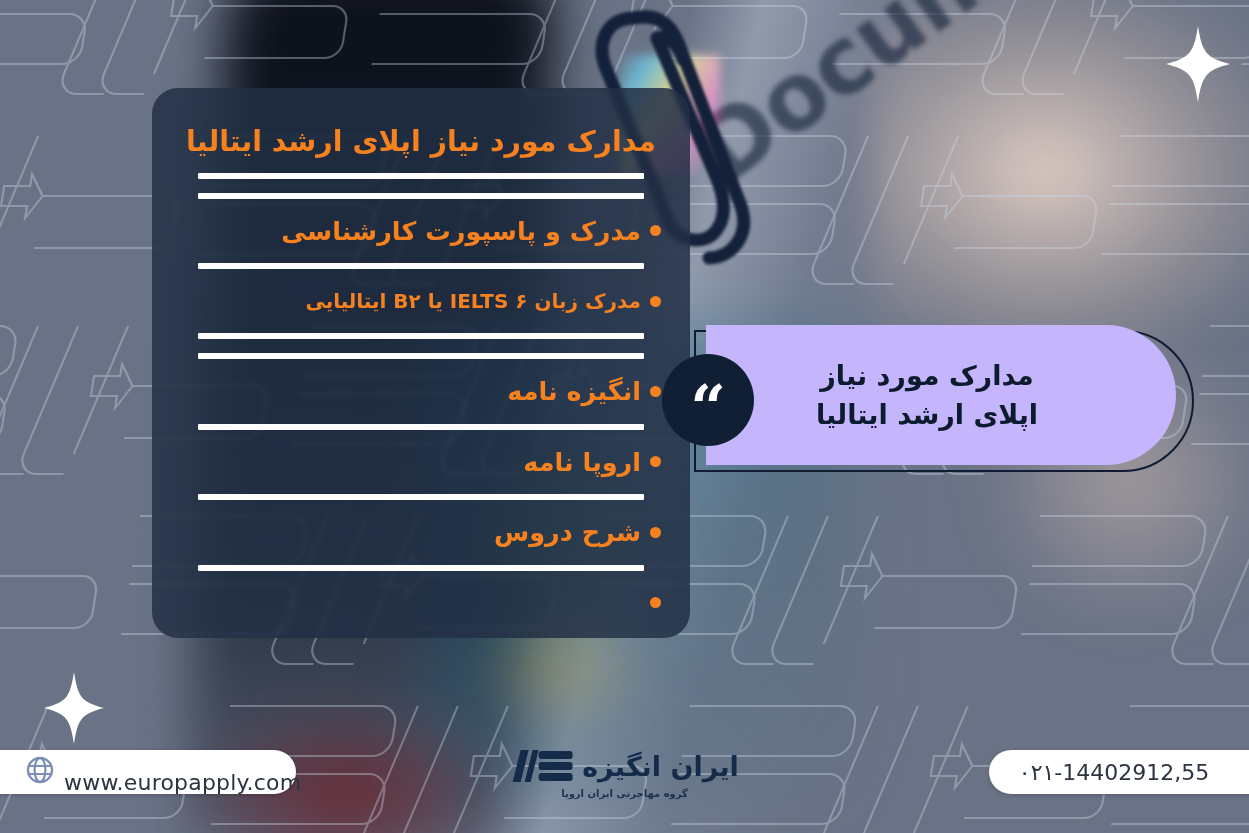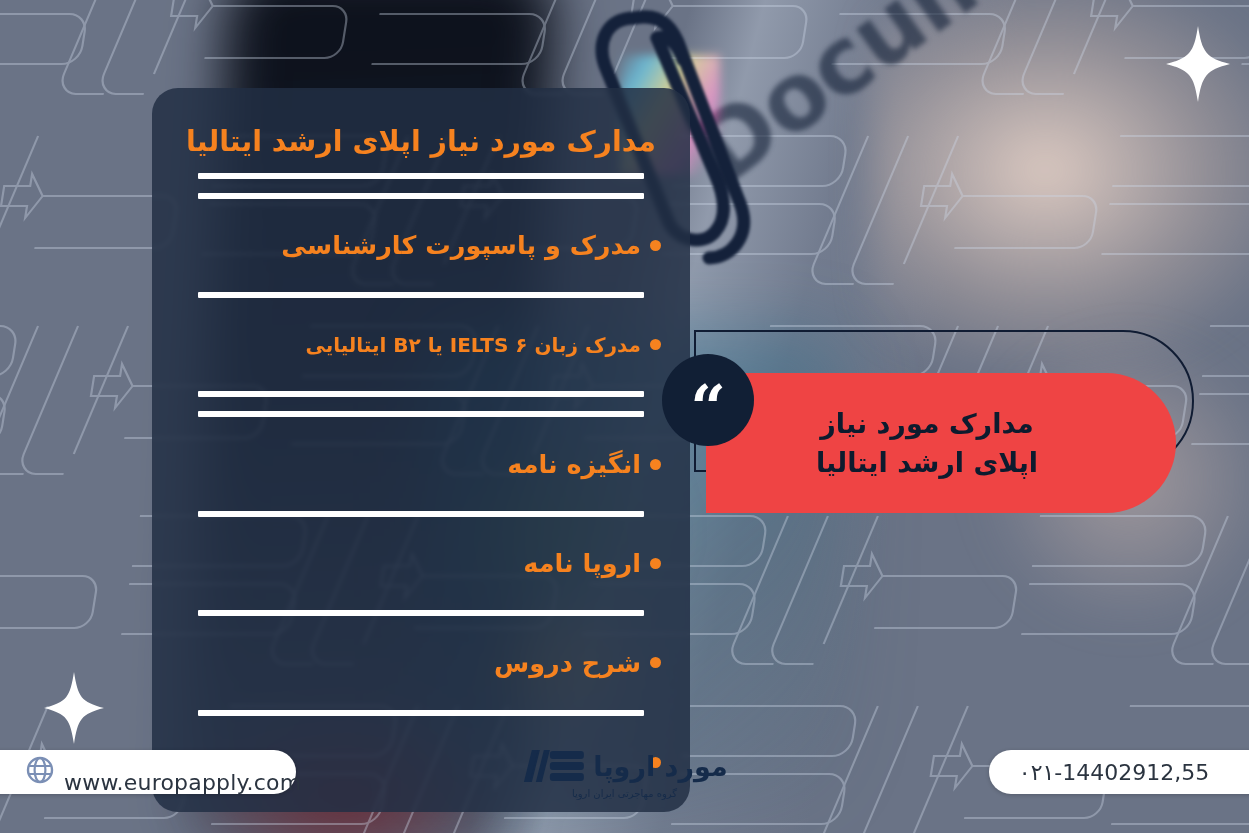--- a/index.html
+++ b/index.html
@@ -112,21 +112,21 @@
     transform-origin:left top;
     filter:blur(2.6px);
     white-space:nowrap;
     direction:ltr;
     pointer-events:none;
   }
 
   
   .card{
     position:absolute; left:152px; top:88px;
-    width:538px; height:724px;
+    width:538px; height:550px;
     background:rgba(33,46,68,.84);
     border-radius:26px;
     backdrop-filter:blur(2px);
   }
   .card-inner{
     position:absolute; inset:0;
     padding:30px 28px 10px 28px;
     display:flex; flex-direction:column;
   }
   .card-title{
@@ -175,23 +175,23 @@
   .badge-outline{
     position:absolute; left:8px; top:5px;
     width:500px; height:142px;
     border:2.5px solid #101c33;
     border-radius:0 71px 71px 0;
     background:transparent;
   }
   .badge-fill{
     position:absolute; left:20px; top:0px;
     width:470px; height:140px;
-    background:#ef4444;
+    background:#c4b5fd;
     border-radius:0 70px 70px 0;
-    display:flex; align-items:center; justify-content:center;margin-top:48px;
+    display:flex; align-items:center; justify-content:center;
   }
   .badge-text{
     color:#0d1b2e;
     font-size:27px; font-weight:700;
     direction:rtl; text-align:center; line-height:1.45;
     padding-right:28px;
   }
   .quote-circle{
     position:absolute; left:-24px; top:29px;
     width:92px; height:92px; border-radius:50%;
@@ -249,21 +249,21 @@
     direction:rtl;
   }
   .logo-main{
     display:flex; align-items:center; justify-content:center; gap:6px;
   }
   .logo-word{
     color:#152b4a; font-size:27px; font-weight:700;
     letter-spacing:0; line-height:1;
   }
   .logo-sub{
-    color:#152b4a; font-size:10px; font-weight:400;
+    color:#152b4a; font-size:10px; font-weight:700;
     letter-spacing:1.6px; margin-top:4px; opacity:.92;
   }
   .logo-mark svg{ display:block; }
 </style>
 </head>
 <body>
 
 <div class="stage">
 
   <div class="bg-photo"></div>
@@ -440,21 +440,21 @@
           <circle cx="14" cy="14" r="12" fill="none" stroke="#7b8fb5" stroke-width="2.4"></circle>
           <ellipse cx="14" cy="14" rx="5.4" ry="12" fill="none" stroke="#7b8fb5" stroke-width="2.2"></ellipse>
           <path d="M2.6 10 H25.4 M2.6 18 H25.4" stroke="#7b8fb5" stroke-width="2.2" fill="none"></path>
         </svg>
       </span>
       <span class="url">www.europapply.com</span>
     </div>
 
     <div class="footer-logo">
       <div class="logo-main">
-        <span class="logo-word">مورد اروپا</span>
+        <span class="logo-word">ایران انگیزه</span>
         <span class="logo-mark">
           <svg width="66" height="36" viewBox="0 0 66 36" xmlns="http://www.w3.org/2000/svg">
             <g fill="#152b4a">
               <rect x="28" y="3" width="34" height="8" rx="3"></rect>
               <rect x="28" y="14" width="34" height="8" rx="3"></rect>
               <rect x="28" y="25" width="34" height="8" rx="3"></rect>
               <path d="M22 2 l-8 32 h6 l8 -32 z"></path>
               <path d="M12 2 l-8 32 h6 l8 -32 z"></path>
               <path d="M2 2 l-8 32 h6 l8 -32 z" transform="translate(8,0)"></path>
             </g>

